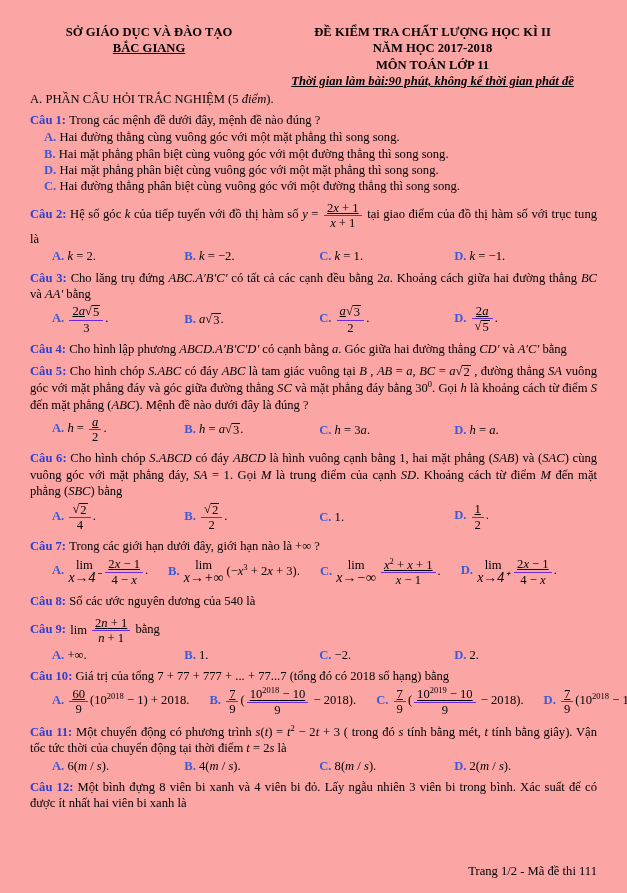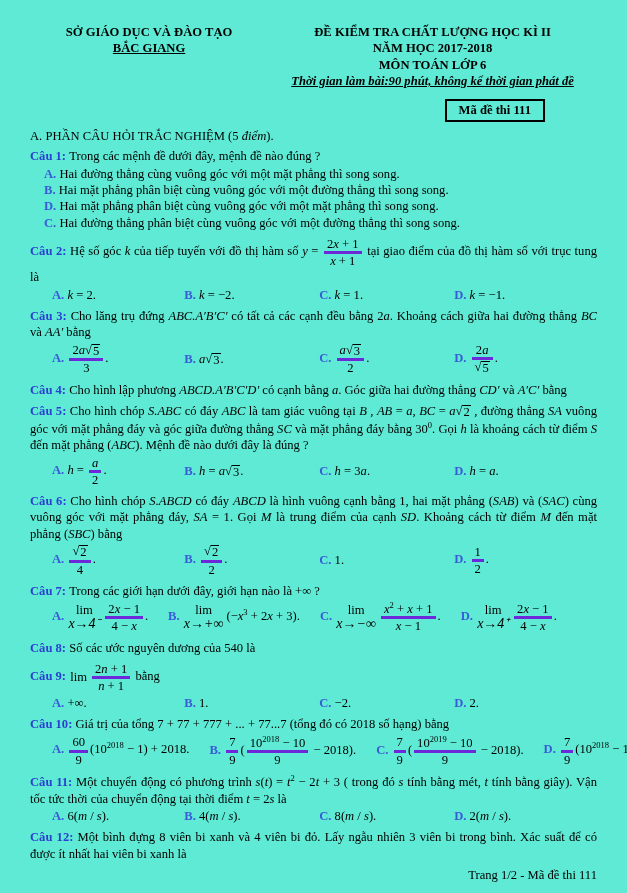--- a/index.html
+++ b/index.html
@@ -1,18 +1,18 @@
 <!DOCTYPE html>
 <html style="--label-blue: #2b3fd1; --letter-blue: #3a5bd9;"><head>
 <meta charset="utf-8">
 <style>
   * { margin:0; padding:0; box-sizing:border-box; }
   html,body { background:#ffffff; }
   .page {
-    width:627px; height:893px; margin:0 auto; background:#5eead4;
+    width:627px; height:893px; margin:0 auto; background:#fca5a5;
     font-family:"Liberation Serif", serif; font-size:12.6px; line-height:1.3;
     color:#000; padding:24px 30px 14px 30px; overflow:hidden;
     display:flex; flex-direction:column;
   }
   
   .header { display:flex; font-weight:bold; }
   .h-left { width:42%; text-align:center; }
   .h-right { width:58%; text-align:center; }
   .h-left .org2 { display:inline-block; text-decoration:underline; }
   .time-line { font-style:italic; text-decoration:underline; font-weight:bold; }
@@ -28,21 +28,21 @@
   .opts { margin-top:1px; }
   .opts.stack .opt { display:block; padding-left:14px; }
   .opts.grid { display:grid; grid-template-columns:1fr 1.02fr 1.02fr 1.08fr; padding-left:22px; align-items:center; }
   .opts.flex { display:flex; gap:20px; padding-left:22px; align-items:center; flex-wrap:nowrap; }
   .opts .opt { white-space:nowrap; }
   .opts.stack .opt { white-space:normal; }
   
   .mi { font-style:italic; }
   sup.msup { font-size:8.5px; }
   .frac { display:inline-flex; flex-direction:column; text-align:center; vertical-align:middle; margin:1px 2px; }
-  .frac .num { display:block; border-bottom:3px solid #6d28d9; padding:0 3px; line-height:1.12; }
+  .frac .num { display:block; border-bottom:1px solid #6d28d9; padding:0 3px; line-height:1.12;text-decoration:underline; }
   .frac .den { display:block; padding:0 3px; line-height:1.12; }
   .sqrt { display:inline-flex; align-items:stretch; vertical-align:baseline; }
   .sqrt .rad { line-height:1.1; }
   .sqrt .radbody { border-top:1px solid #000; line-height:1.1; padding:0 1px; }
   .lim { display:inline-flex; flex-direction:column; align-items:center; vertical-align:middle; margin:0 3px 0 1px; }
   .lim .limword { line-height:1; }
   .lim .limsub { font-size:14px; line-height:1; font-style:italic; }
   
   .footer { margin-top:auto; text-align:right; padding-right:0; }
 </style>
@@ -52,28 +52,25 @@
 <div class="page">
 
   <div class="header">
     <div class="h-left">
       <div>SỞ GIÁO DỤC VÀ ĐÀO TẠO</div>
       <div class="org2">BẮC GIANG</div>
     </div>
     <div class="h-right">
       <div>ĐỀ KIỂM TRA CHẤT LƯỢNG HỌC KÌ II</div>
       <div>NĂM HỌC 2017-2018</div>
-      <div>MÔN TOÁN LỚP 6</div>
+      <div>MÔN TOÁN LỚP 11</div>
       <div class="time-line">Thời gian làm bài:90 phút, không kể thời gian phát đề</div>
     </div>
   </div>
 
-  <div class="codebox-row">
-    <span class="codebox">Mã đề thi 111</span>
-  </div>
 
   <div class="section-title"><span>A. PHẦN CÂU HỎI TRẮC NGHIỆM (5 </span><span class="it">điểm</span><span>).</span></div>
 
   <div id="questions">
       <div class="question">
         <div class="qbody"><span class="qlabel">Câu 1: </span>Trong các mệnh đề dưới đây, mệnh đề nào đúng ?</div>
         <div class="opts stack">
           <div class="opt"><span class="optletter">A. </span>Hai đường thẳng cùng vuông góc với một mặt phẳng thì song song.</div>
           <div class="opt"><span class="optletter">B. </span>Hai mặt phẳng phân biệt cùng vuông góc với một đường thẳng thì song song.</div>
           <div class="opt"><span class="optletter">D. </span>Hai mặt phẳng phân biệt cùng vuông góc với một mặt phẳng thì song song.</div>

